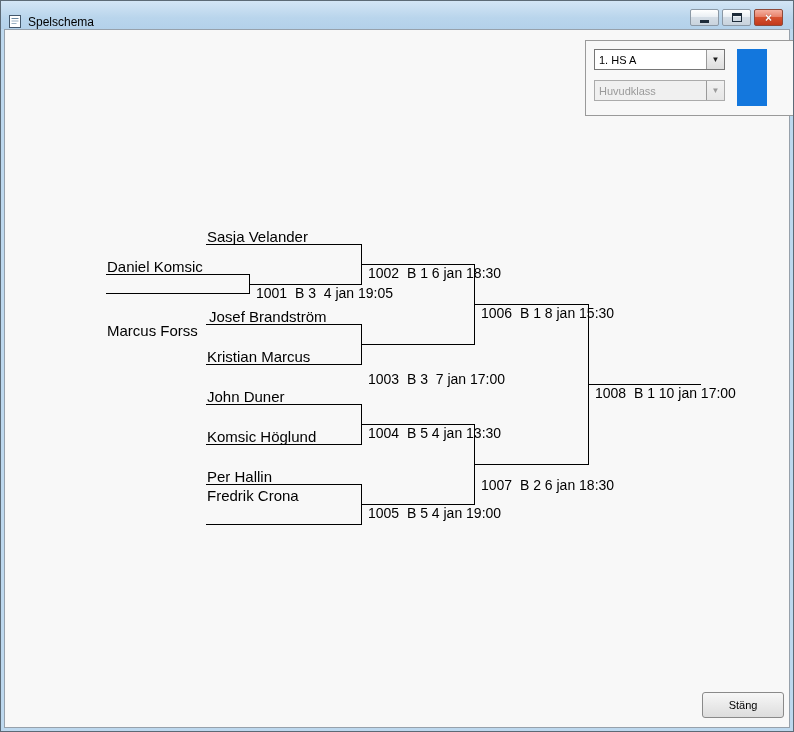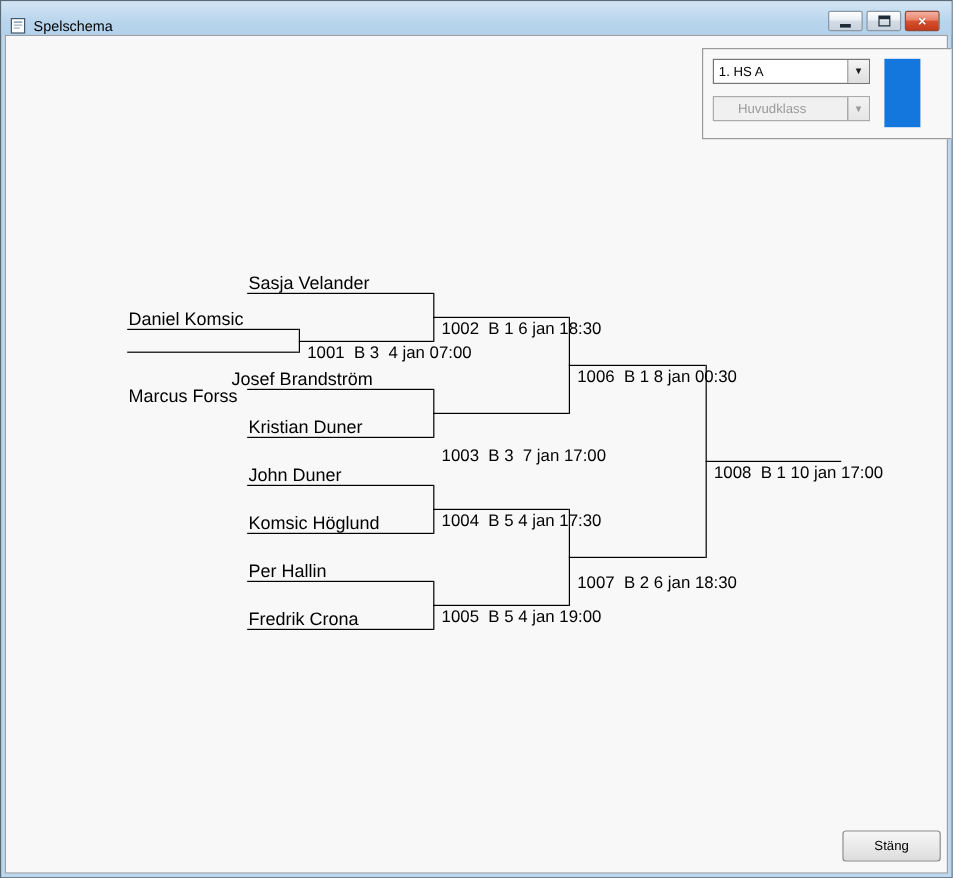--- a/index.html
+++ b/index.html
@@ -130,21 +130,21 @@
 
   <div class="client"></div>
 
   <div class="overlay">
 
     <div class="selector-panel">
       <div class="combo" style="left:8px; top:8px;">
         <span class="combo-text">1. HS A</span>
         <span class="combo-btn">▼</span>
       </div>
-      <div class="combo disabled" style="left:8px; top:39px;padding-left:16px;">
+      <div class="combo disabled" style="left:8px; top:39px;">
         <span class="combo-text">Huvudklass</span>
         <span class="combo-btn">▼</span>
       </div>
       <div class="class-swatch" style="background-color: rgb(19, 119, 221);"></div>
     </div>
 
     <div class="hline" style="left:205px; top:243px; width:155px;"></div>
     <div class="hline" style="left:105px; top:273px; width:143px;"></div>
     <div class="hline" style="left:105px; top:292px; width:143px;"></div>
     <div class="hline" style="left:205px; top:323px; width:155px;"></div>
@@ -168,32 +168,32 @@
     <div class="vline" style="left:360px; top:323px; height:41px;"></div>
     <div class="vline" style="left:360px; top:403px; height:41px;"></div>
     <div class="vline" style="left:360px; top:483px; height:41px;"></div>
     <div class="vline" style="left:473px; top:263px; height:81px;"></div>
     <div class="vline" style="left:473px; top:423px; height:81px;"></div>
     <div class="vline" style="left:587px; top:303px; height:161px;"></div>
 
     <span class="pname" style="left:206px; top:229px;">Sasja Velander</span>
     <span class="pname" style="left:106px; top:259px;">Daniel Komsic</span>
     <span class="pname" style="left:106px; top:278px;margin-top:45px;">Marcus Forss</span>
-    <span class="pname" style="left:192px; top:309px;">Josef Brandström</span>
-    <span class="pname" style="left:206px; top:349px;">Kristian Duner</span>
+    <span class="pname" style="left:208px; top:309px;">Josef Brandström</span>
+    <span class="pname" style="left:206px; top:349px;">Kristian Marcus</span>
     <span class="pname" style="left:206px; top:389px;">John Duner</span>
     <span class="pname" style="left:206px; top:429px;">Komsic Höglund</span>
     <span class="pname" style="left:206px; top:469px;">Per Hallin</span>
-    <span class="pname" style="left:206px; top:509px;">Fredrik Crona</span>
+    <span class="pname" style="left:206px; top:488px;">Fredrik Crona</span>
 
-    <span class="minfo" style="left:255px; top:286px;">1001  B 3  4 jan 07:00</span>
+    <span class="minfo" style="left:255px; top:286px;">1001  B 3  4 jan 19:05</span>
     <span class="minfo" style="left:367px; top:266px;">1002  B 1 6 jan 18:30</span>
     <span class="minfo" style="left:367px; top:346px;margin-top:26px;">1003  B 3  7 jan 17:00</span>
-    <span class="minfo" style="left:367px; top:426px;">1004  B 5 4 jan 17:30</span>
+    <span class="minfo" style="left:367px; top:426px;">1004  B 5 4 jan 13:30</span>
     <span class="minfo" style="left:367px; top:506px;">1005  B 5 4 jan 19:00</span>
-    <span class="minfo" style="left:480px; top:306px;">1006  B 1 8 jan 00:30</span>
+    <span class="minfo" style="left:480px; top:306px;">1006  B 1 8 jan 15:30</span>
     <span class="minfo" style="left:480px; top:466px;margin-top:12px;">1007  B 2 6 jan 18:30</span>
     <span class="minfo" style="left:594px; top:386px;">1008  B 1 10 jan 17:00</span>
 
     <button class="dialog-close-btn">Stäng</button>
 
   </div>
 </div>
 
 </body></html>

